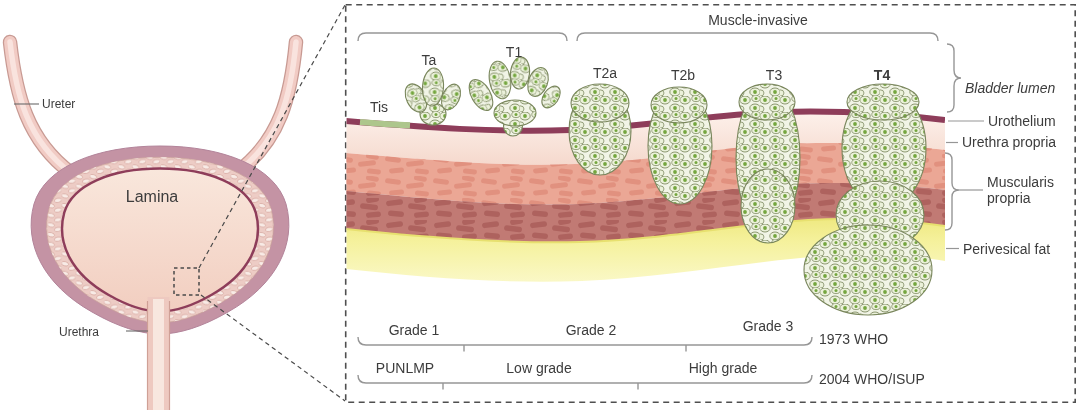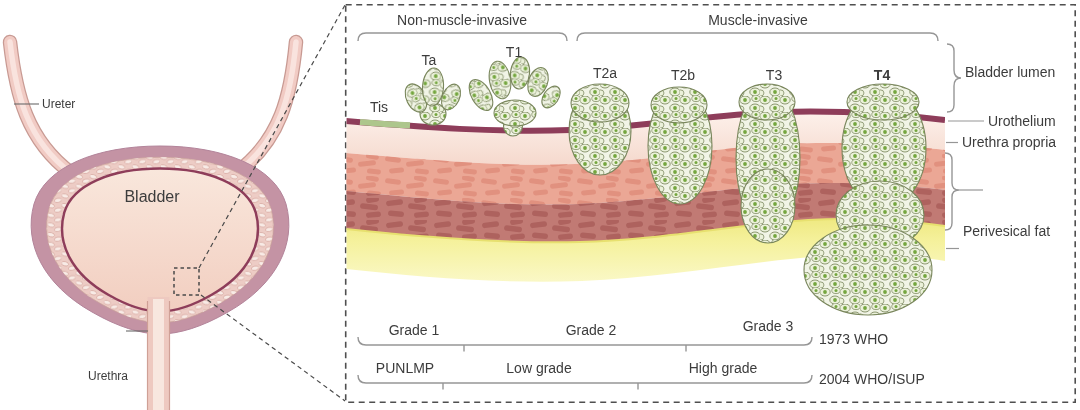--- a/index.html
+++ b/index.html
@@ -171,38 +171,38 @@
       <path d="M464,345 L464,351.5"></path>
       <path d="M686,345 L686,351.5"></path>
       <path d="M358,375 Q358,383 366,383 L804,383 Q812,383 812,375"></path>
       <path d="M443,383 L443,389.5"></path>
       <path d="M638,383 L638,389.5"></path>
     </g>
   </g>
 </svg>
 
 <div class="label anat" style="left:42px;top:96px;">Ureter</div>
-<div class="label anat big c" style="left:152px;top:189px;">Bladder</div>
-<div class="label anat" style="left:88px;top:324px;margin-top:44px;">Urethra</div>
-
-<div class="label c" style="left:462px;top:12px;">Non-muscle-invasive</div>
+<div class="label anat big c" style="left:152px;top:189px;">Lamina</div>
+<div class="label anat" style="left:59px;top:324px;">Urethra</div>
+
 <div class="label c" style="left:758px;top:12px;">Muscle-invasive</div>
 
 <div class="label c" style="left:379px;top:99px;">Tis</div>
 <div class="label c" style="left:429px;top:52px;">Ta</div>
 <div class="label c" style="left:514px;top:44px;">T1</div>
 <div class="label c" style="left:605px;top:65px;">T2a</div>
 <div class="label c" style="left:683px;top:67px;">T2b</div>
 <div class="label c" style="left:774px;top:67px;">T3</div>
 <div class="label c" style="left:882px;top:67px;font-weight:bold;">T4</div>
 
-<div class="label" style="left:965px;top:64px;">Bladder lumen</div>
+<div class="label" style="left:965px;top:80px;font-style:italic;">Bladder lumen</div>
 <div class="label" style="left:988px;top:113px;">Urothelium</div>
 <div class="label" style="left:962px;top:134px;">Urethra propria</div>
-<div class="label" style="left:963px;top:223px;">Perivesical fat</div>
+<div class="label wrap" style="left:987px;top:174px;">Muscularis propria</div>
+<div class="label" style="left:963px;top:241px;">Perivesical fat</div>
 
 <div class="label c" style="left:414px;top:322px;">Grade 1</div>
 <div class="label c" style="left:591px;top:322px;">Grade 2</div>
 <div class="label c" style="left:768px;top:318px;">Grade 3</div>
 <div class="label" style="left:819px;top:331px;">1973 WHO</div>
 
 <div class="label c" style="left:405px;top:360px;">PUNLMP</div>
 <div class="label c" style="left:539px;top:360px;">Low grade</div>
 <div class="label c" style="left:723px;top:360px;">High grade</div>
 <div class="label" style="left:819px;top:371px;">2004 WHO/ISUP</div>

